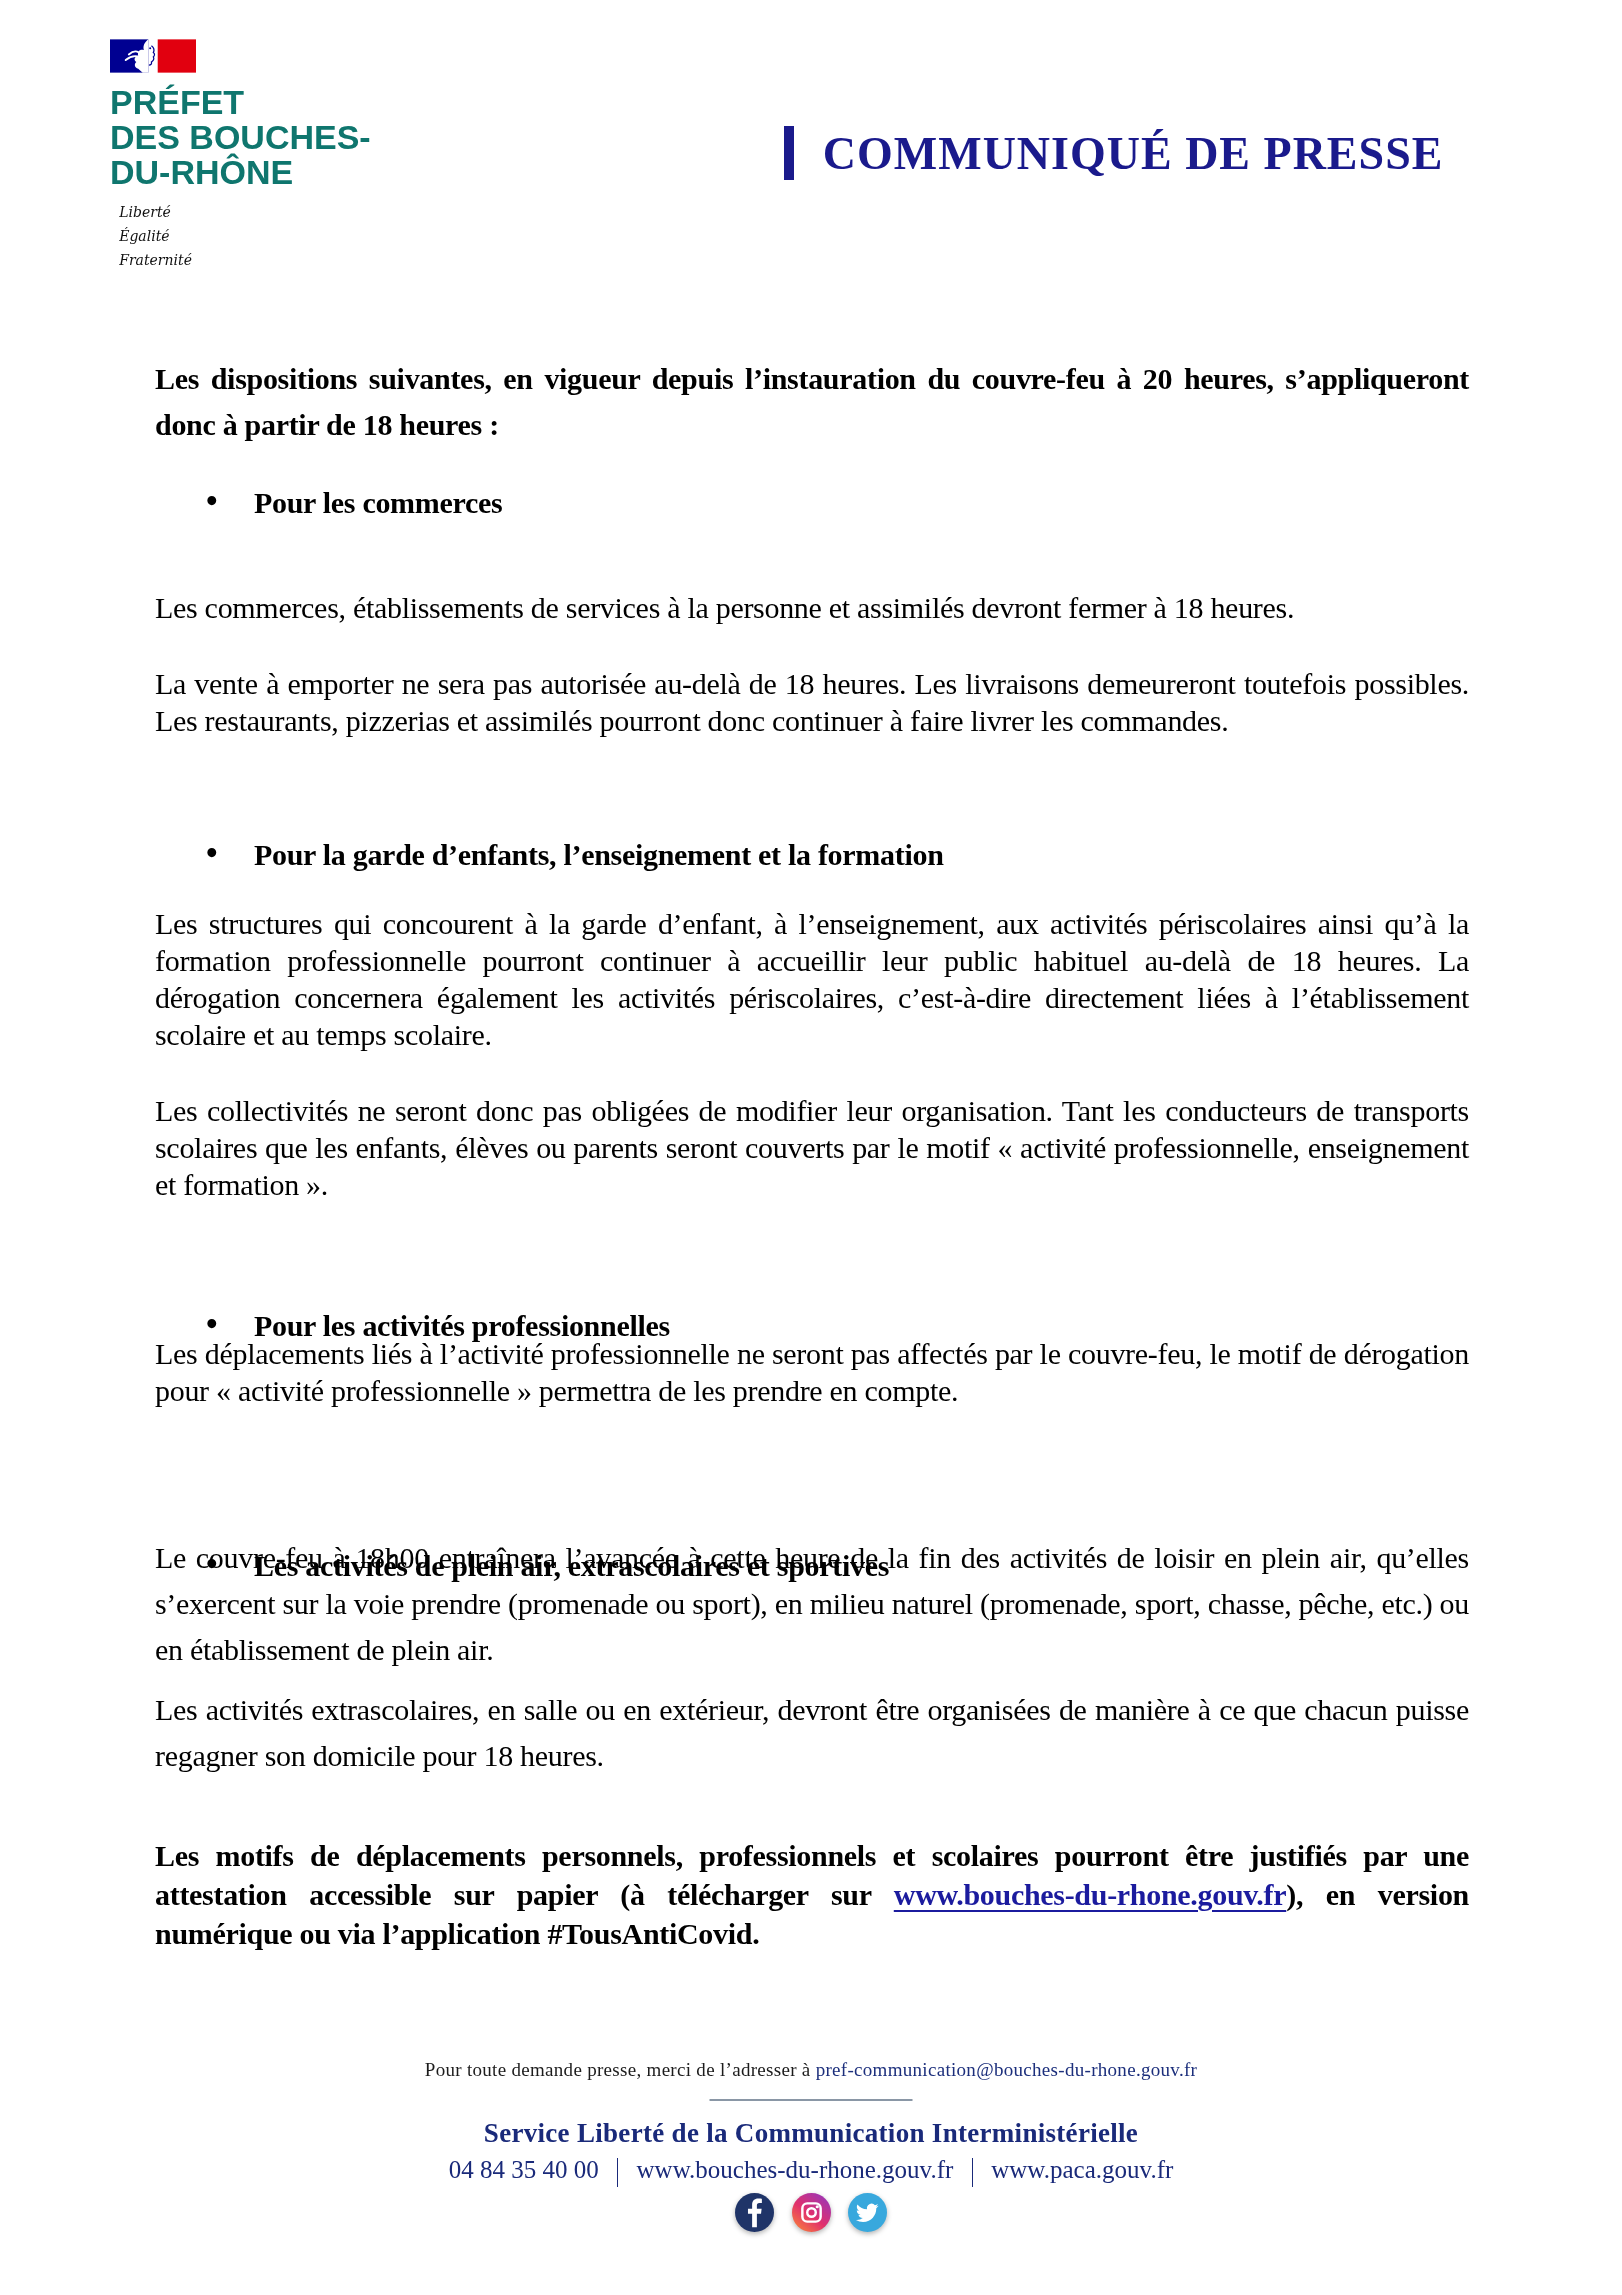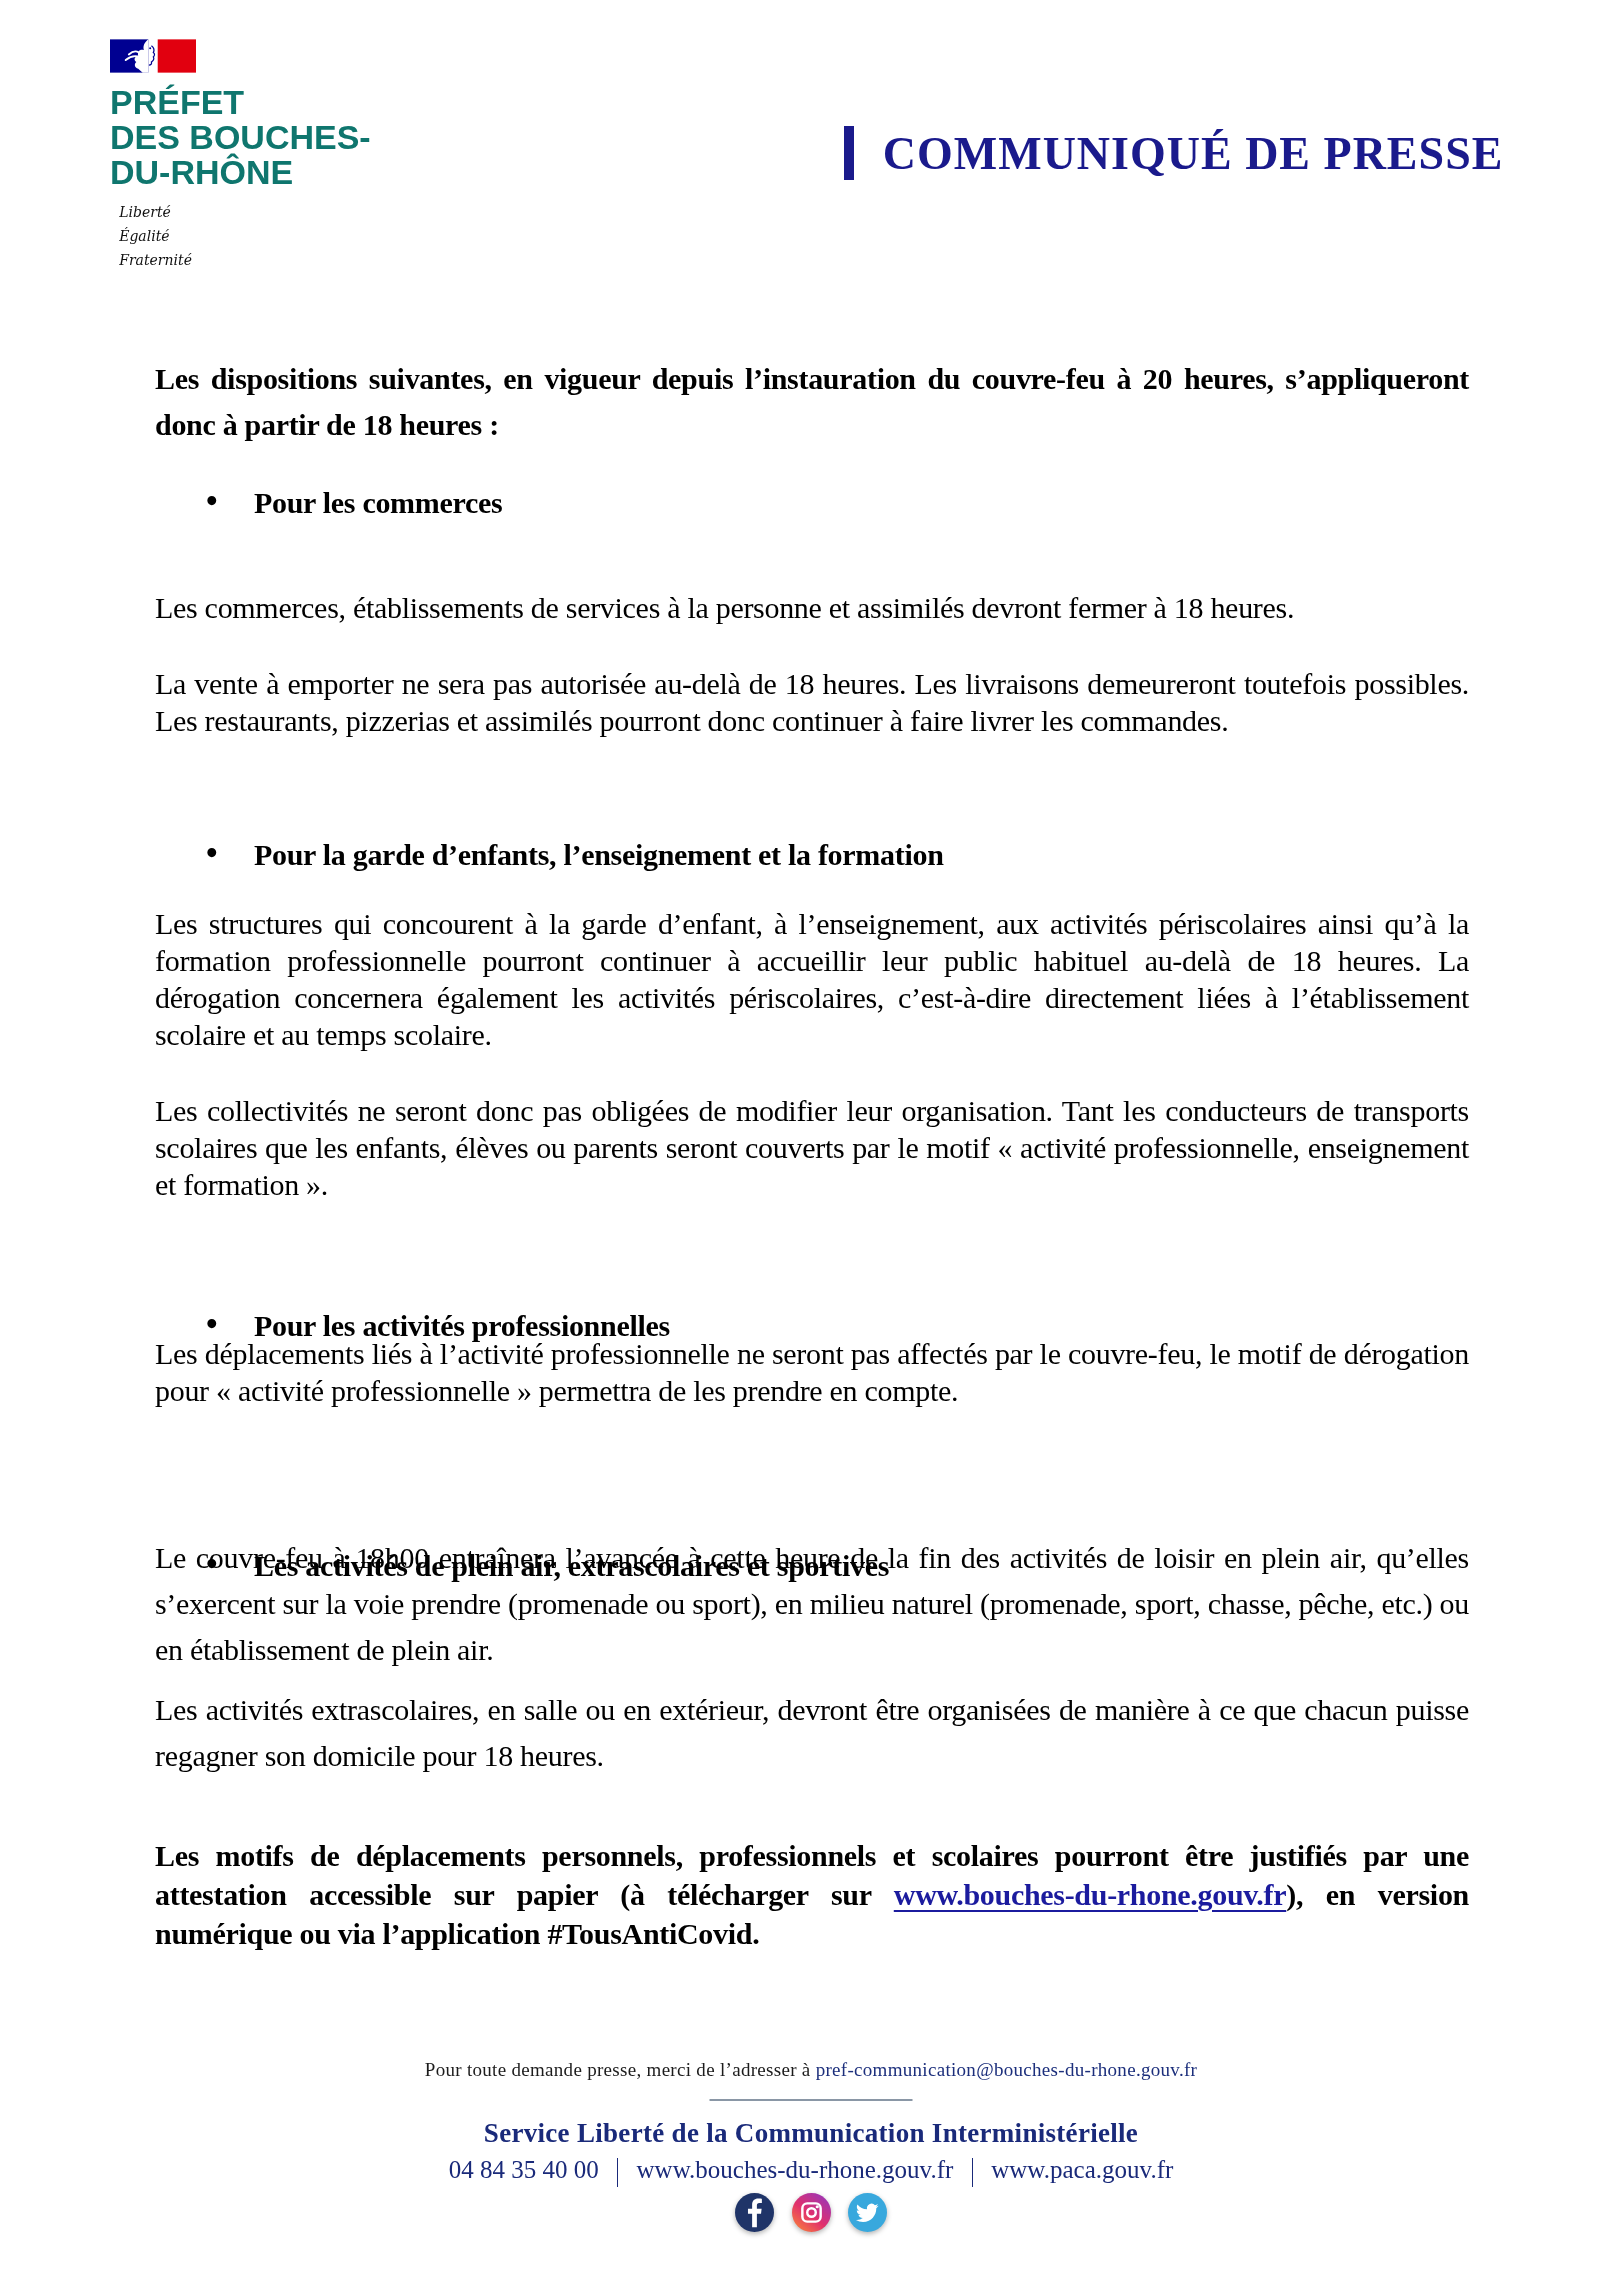--- a/index.html
+++ b/index.html
@@ -19,21 +19,21 @@
     font-family:"Liberation Sans", sans-serif;
     font-weight:bold; font-size:34px; line-height:35px;
     letter-spacing:0px; color:#0f766e;
   }
   .logo-motto {
     margin-top:10.5px; margin-left:9.2px;
     font-family:"DejaVu Serif", "Liberation Serif", serif;
     font-style:italic; font-size:14px; line-height:24px; color:#111;
   }
 
-  .title-wrap { position:absolute; left:844px; top:126px; white-space:nowrap; display:flex; align-items:center; }
+  .title-wrap { position:absolute; left:784px; top:126px; white-space:nowrap; display:flex; align-items:center; }
   .title-bar { display:inline-block; width:9.8px; height:54px; background:#1a1a8c; margin-right:29px; }
   .doc-title {
     margin:0; display:inline-block;
     font-family:"Liberation Serif", serif;
     font-weight:bold; font-size:46px; letter-spacing:1px;
     color:#1a1a8c;
   }
 
   
   .blk { position:absolute; left:155px; width:1314px; font-size:30px; letter-spacing:-0.3px; }

